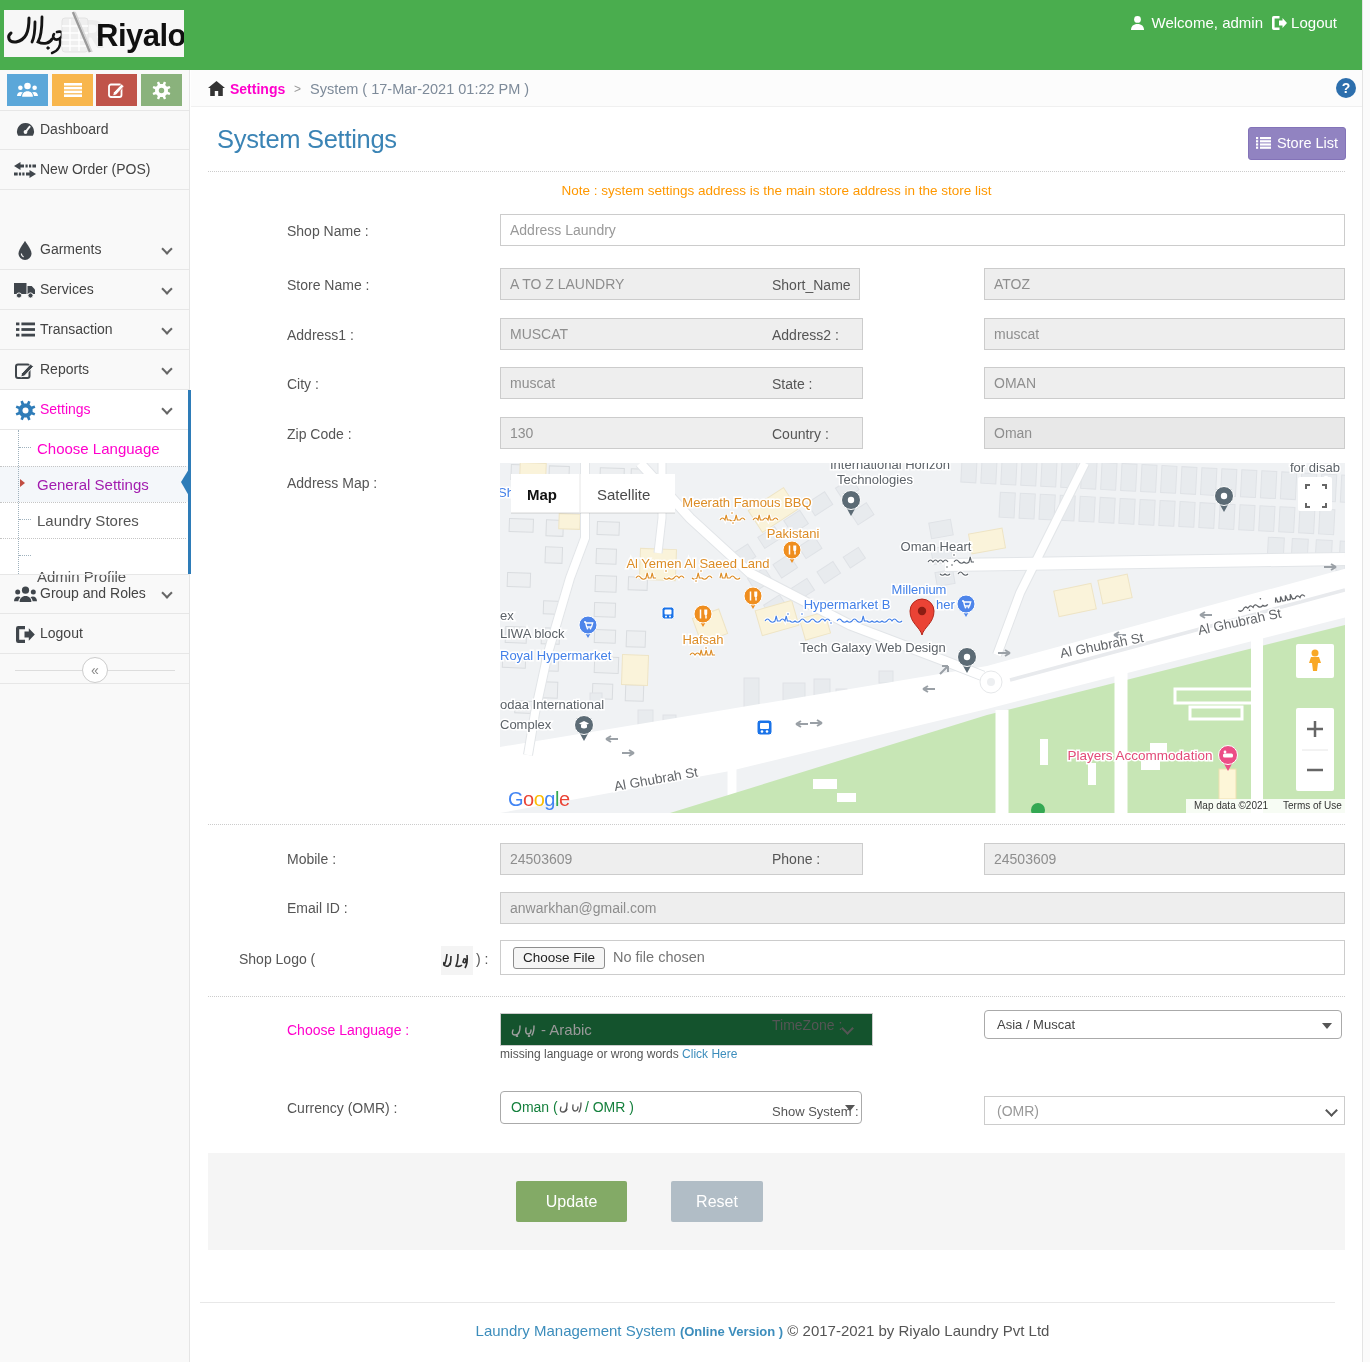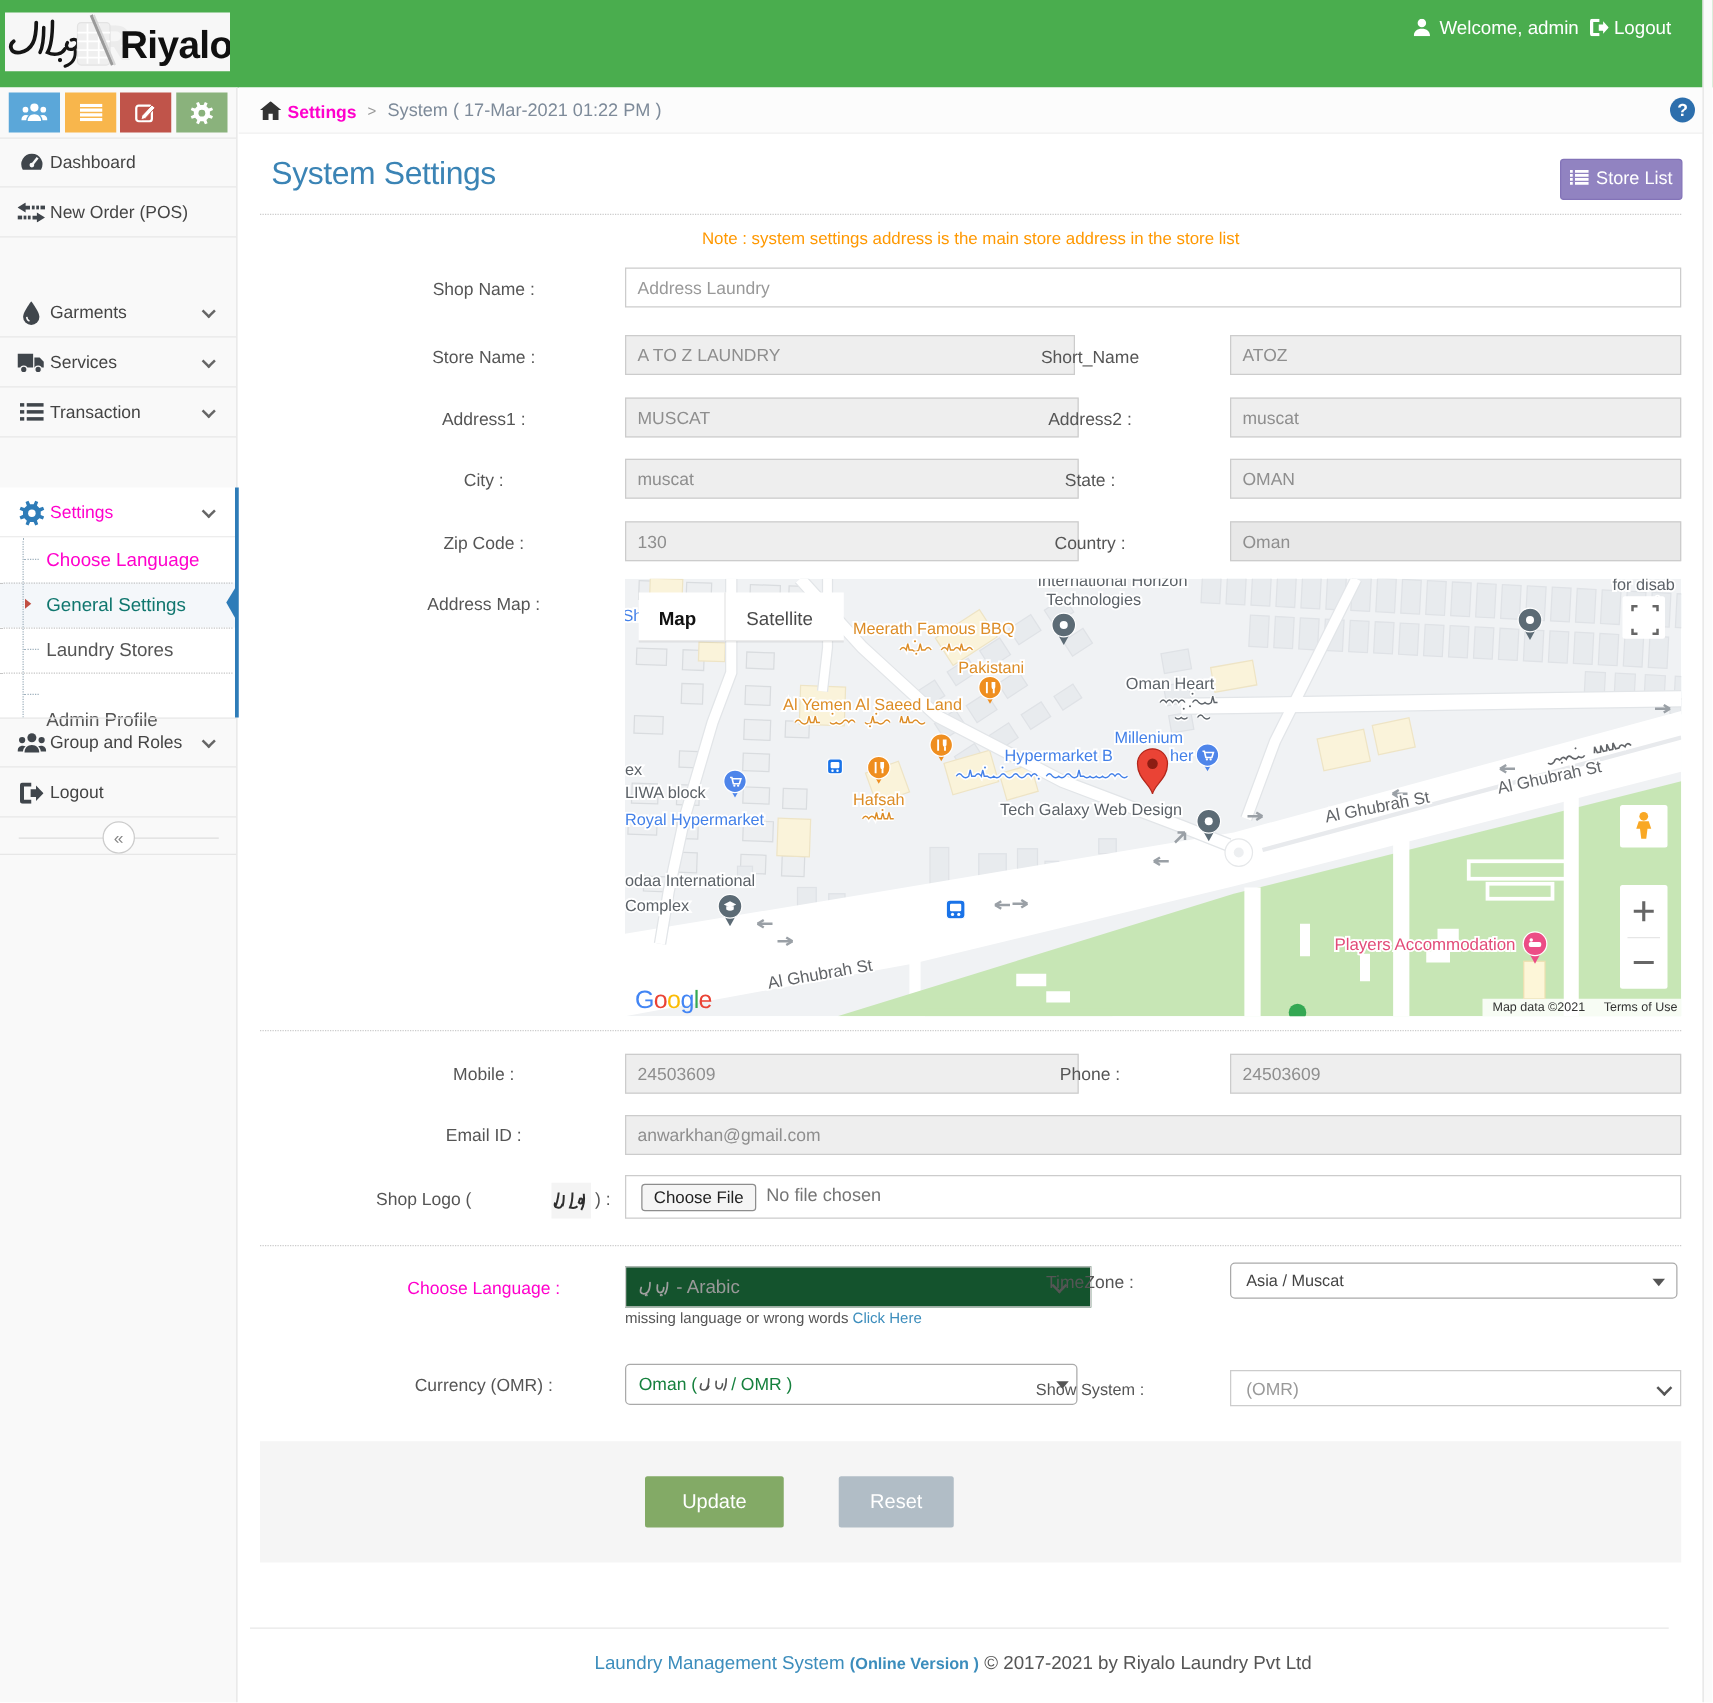--- a/index.html
+++ b/index.html
@@ -14,21 +14,21 @@
 .sbtn{position:absolute;top:4px;width:41px;height:32px;display:flex;align-items:center;justify-content:center}
 .mitem{position:absolute;left:0;width:189px;height:40px;border-bottom:1px solid #e7e7e7;font-size:14px;color:#444}
 .mitem .ico{position:absolute;left:13px;top:9px;width:24px;height:22px;display:flex;align-items:center;justify-content:center}
 .mitem .txt{position:absolute;left:40px;top:11px}
 .chev{position:absolute;right:18px;top:15px;width:8px;height:8px;border-right:2px solid #666;border-bottom:2px solid #666;transform:rotate(45deg)}
 .smitem{position:absolute;left:0;width:186px;height:36px;font-size:15px;color:#555}
 .smitem .txt{position:absolute;left:37px;top:10px}
 
 #crumb{position:absolute;left:191px;top:70px;width:1179px;height:37px;background:#fcfcfc;border-bottom:1px solid #f0f0f0}
 
-.lbl{position:absolute;font-size:14px;color:#555;text-align:center;width:200px}
+.lbl{position:absolute;font-size:14px;color:#555;text-align:left;width:200px}
 .inp{position:absolute;height:32px;border:1px solid #ccc;background:#fff;font-size:14px;color:#999;line-height:30px;padding-left:9px;white-space:nowrap;overflow:hidden}
 .dis{background:#eee;color:#8e8e8e}
 .ddot{position:absolute;border-top:1px dotted #ccc;height:0}
 .selarrow{position:absolute;width:9px;height:9px;border-right:2px solid #555;border-bottom:2px solid #555;transform:rotate(45deg)}
 .tri{position:absolute;width:0;height:0;border-left:5px solid transparent;border-right:5px solid transparent;border-top:6px solid #555}
 </style>
 </head>
 <body>
 
 <div id="hdr">
@@ -160,37 +160,47 @@
             <rect x="0" y="6.1" width="3.4" height="2.8"></rect>
             <rect x="5.4" y="6.1" width="13.6" height="2.8"></rect>
             <rect x="0" y="11.7" width="3.4" height="2.8"></rect>
             <rect x="5.4" y="11.7" width="13.6" height="2.8"></rect>
           </g>
         </svg>
       </span>
       <span class="txt">Transaction</span>
       <span class="chev"></span>
     </div>
+  <div class="mitem" style="top:280px">
+      <span class="ico">
+        <svg width="20" height="18" viewBox="0 0 20 18">
+          <rect x="1" y="3.5" width="13.5" height="13.5" rx="2" fill="none" stroke="#40464c" stroke-width="2"></rect>
+          <path d="M6.5 12.5L15.5 3l3 2.5-9 9.5-3.8 1z" fill="#40464c" stroke="#f9f9f9" stroke-width="1"></path>
+        </svg>
+      </span>
+      <span class="txt">Reports</span>
+      <span class="chev"></span>
+    </div>
   <div class="mitem" style="top:320px;background:#fff">
       <span class="ico">
         <svg width="21" height="21" viewBox="0 0 21 21">
           <path d="M17.6 9.1 L20.6 9.2 L20.6 11.8 L17.6 11.9 L16.5 14.5 L16.5 14.5 L18.6 16.8 L16.8 18.6 L14.5 16.5 L11.9 17.6 L11.9 17.6 L11.8 20.6 L9.2 20.6 L9.1 17.6 L6.5 16.5 L6.5 16.5 L4.2 18.6 L2.4 16.8 L4.5 14.5 L3.4 11.9 L3.4 11.9 L0.4 11.8 L0.4 9.2 L3.4 9.1 L4.5 6.5 L4.5 6.5 L2.4 4.2 L4.2 2.4 L6.5 4.5 L9.1 3.4 L9.1 3.4 L9.2 0.4 L11.8 0.4 L11.9 3.4 L14.5 4.5 L14.5 4.5 L16.8 2.4 L18.6 4.2 L16.5 6.5 L17.6 9.1 Z" fill="#2e7cb8" transform="rotate(22.5 10.5 10.5)"></path>
           <circle cx="10.5" cy="10.5" r="3" fill="#fff"></circle>
         </svg>
       </span>
       <span class="txt" style="color:#ff00cc">Settings</span>
       <span class="chev"></span>
     </div>
 
   <div style="position:absolute;left:0;top:360px;width:189px;height:144px;background:#fff"></div>
   <div class="smitem" style="top:360px">
       <span class="txt" style="color:#ff00cc">Choose Language</span>
     </div>
   <div class="smitem" style="top:396px;background:#f4f7fa;width:189px">
-      <span class="txt" style="color:#0f766e">General Settings</span>
+      <span class="txt" style="color:#a21caf">General Settings</span>
     </div>
   <div class="smitem" style="top:432px">
       <span class="txt">Laundry Stores</span>
     </div>
   <div class="smitem" style="top:488px">
       <span class="txt">Admin Profile</span>
     </div>
   <div style="position:absolute;left:18px;top:360px;height:144px;border-left:1px dotted #9fb1bd"></div>
   <div style="position:absolute;left:0;top:396px;width:186px;border-top:1px dotted #c5c5c5"></div>
   <div style="position:absolute;left:0;top:432px;width:186px;border-top:1px dotted #c5c5c5"></div>

